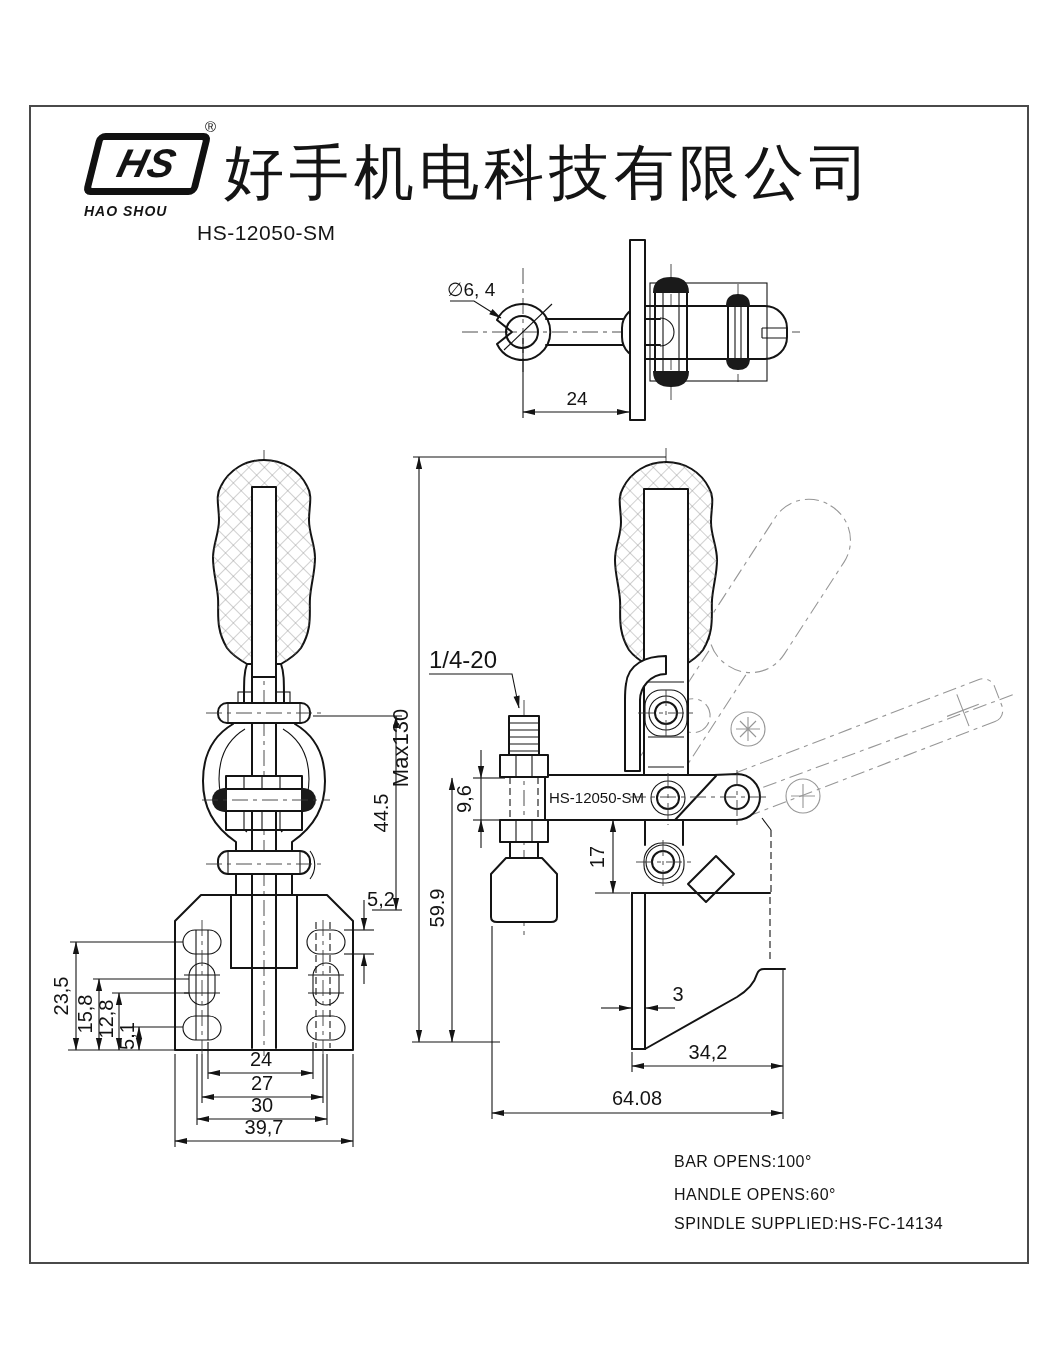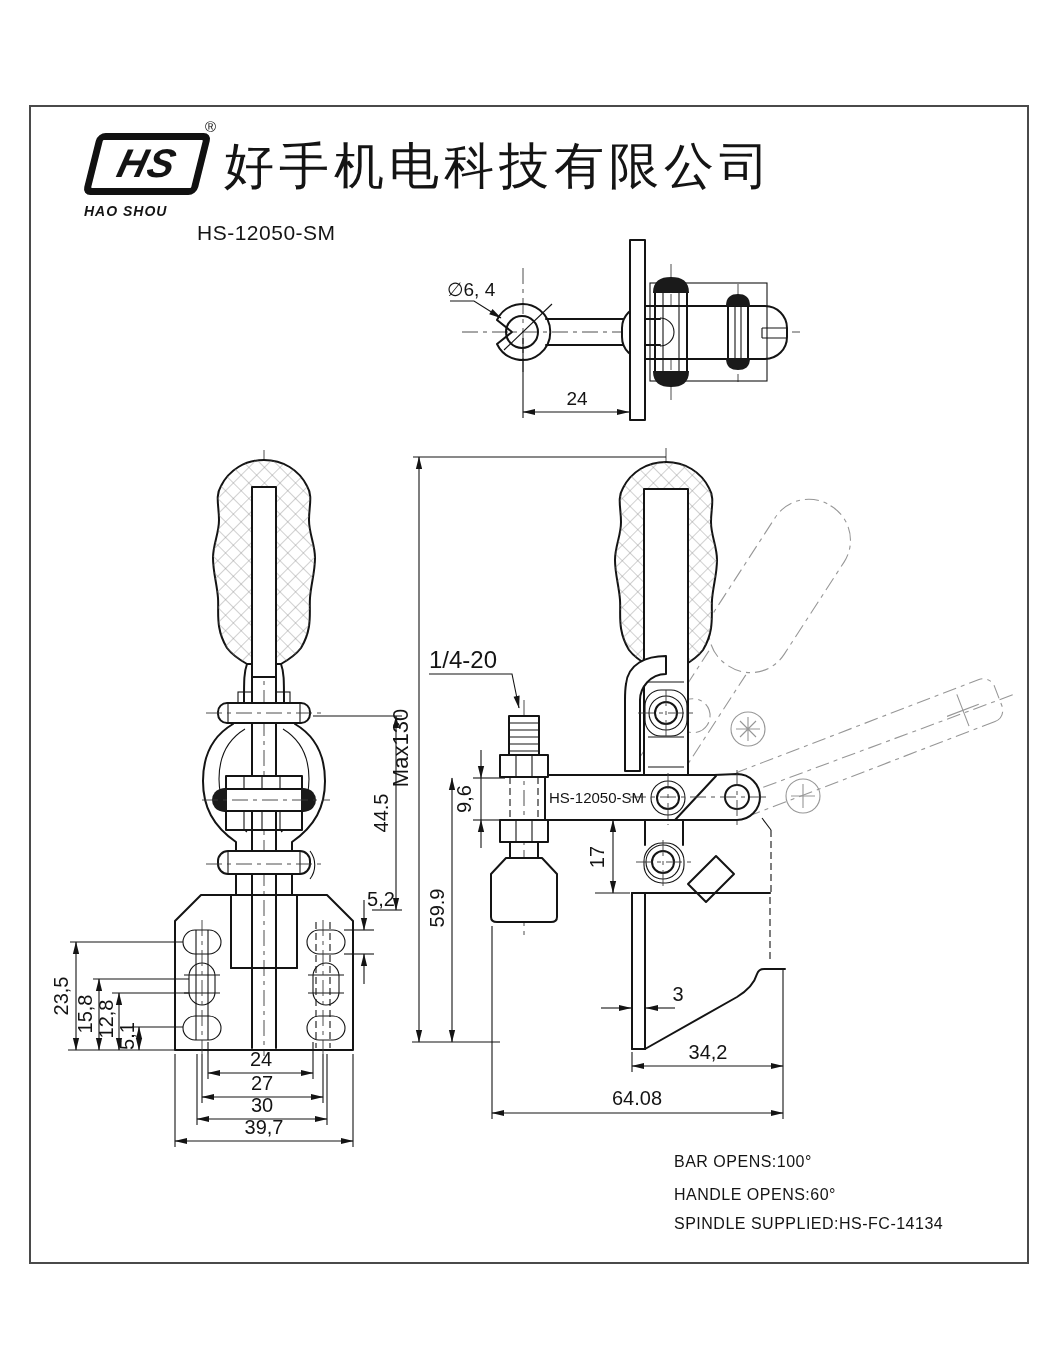--- a/index.html
+++ b/index.html
@@ -10,21 +10,21 @@
   
   .logo-box{position:absolute;left:90px;top:133px;width:100px;height:48px;
             border:7px solid #111;border-radius:8px;transform:skewX(-14deg);
             display:flex;align-items:center;justify-content:center;background:#fff;}
   .logo-hs{font-style:italic;font-weight:bold;font-size:40px;letter-spacing:1px;
            font-family:"Liberation Sans",sans-serif;transform:translateY(-1px);}
   .reg{position:absolute;left:205px;top:118px;font-size:15px;}
   .logo-sub{position:absolute;left:84px;top:203px;font-style:italic;font-weight:bold;
             font-size:14px;letter-spacing:1px;}
   .company{position:absolute;left:224px;top:133px;font-family:"Liberation Serif","DejaVu Serif",serif;
-           font-size:50px;letter-spacing:5px;white-space:nowrap;font-weight:500;}
+           font-size:60px;letter-spacing:5px;white-space:nowrap;font-weight:500;}
   .partno{position:absolute;left:197px;top:221px;font-size:21px;letter-spacing:0.5px;}
   
   svg{position:absolute;left:0;top:0;}
   .ol{fill:none;stroke:#141414;stroke-width:2;stroke-linejoin:round;stroke-linecap:round;}
   .olw{fill:#fff;stroke:#141414;stroke-width:2;stroke-linejoin:round;}
   .tl{fill:none;stroke:#141414;stroke-width:1.1;}
   .dl{fill:none;stroke:#141414;stroke-width:1.1;}
   .cl{fill:none;stroke:#3a3a3a;stroke-width:0.9;stroke-dasharray:16 5 4 5;}
   .dash{fill:none;stroke:#141414;stroke-width:1.1;stroke-dasharray:7 4;}
   .ph{fill:none;stroke:#979797;stroke-width:1.1;stroke-dasharray:14 5 4 5;}

